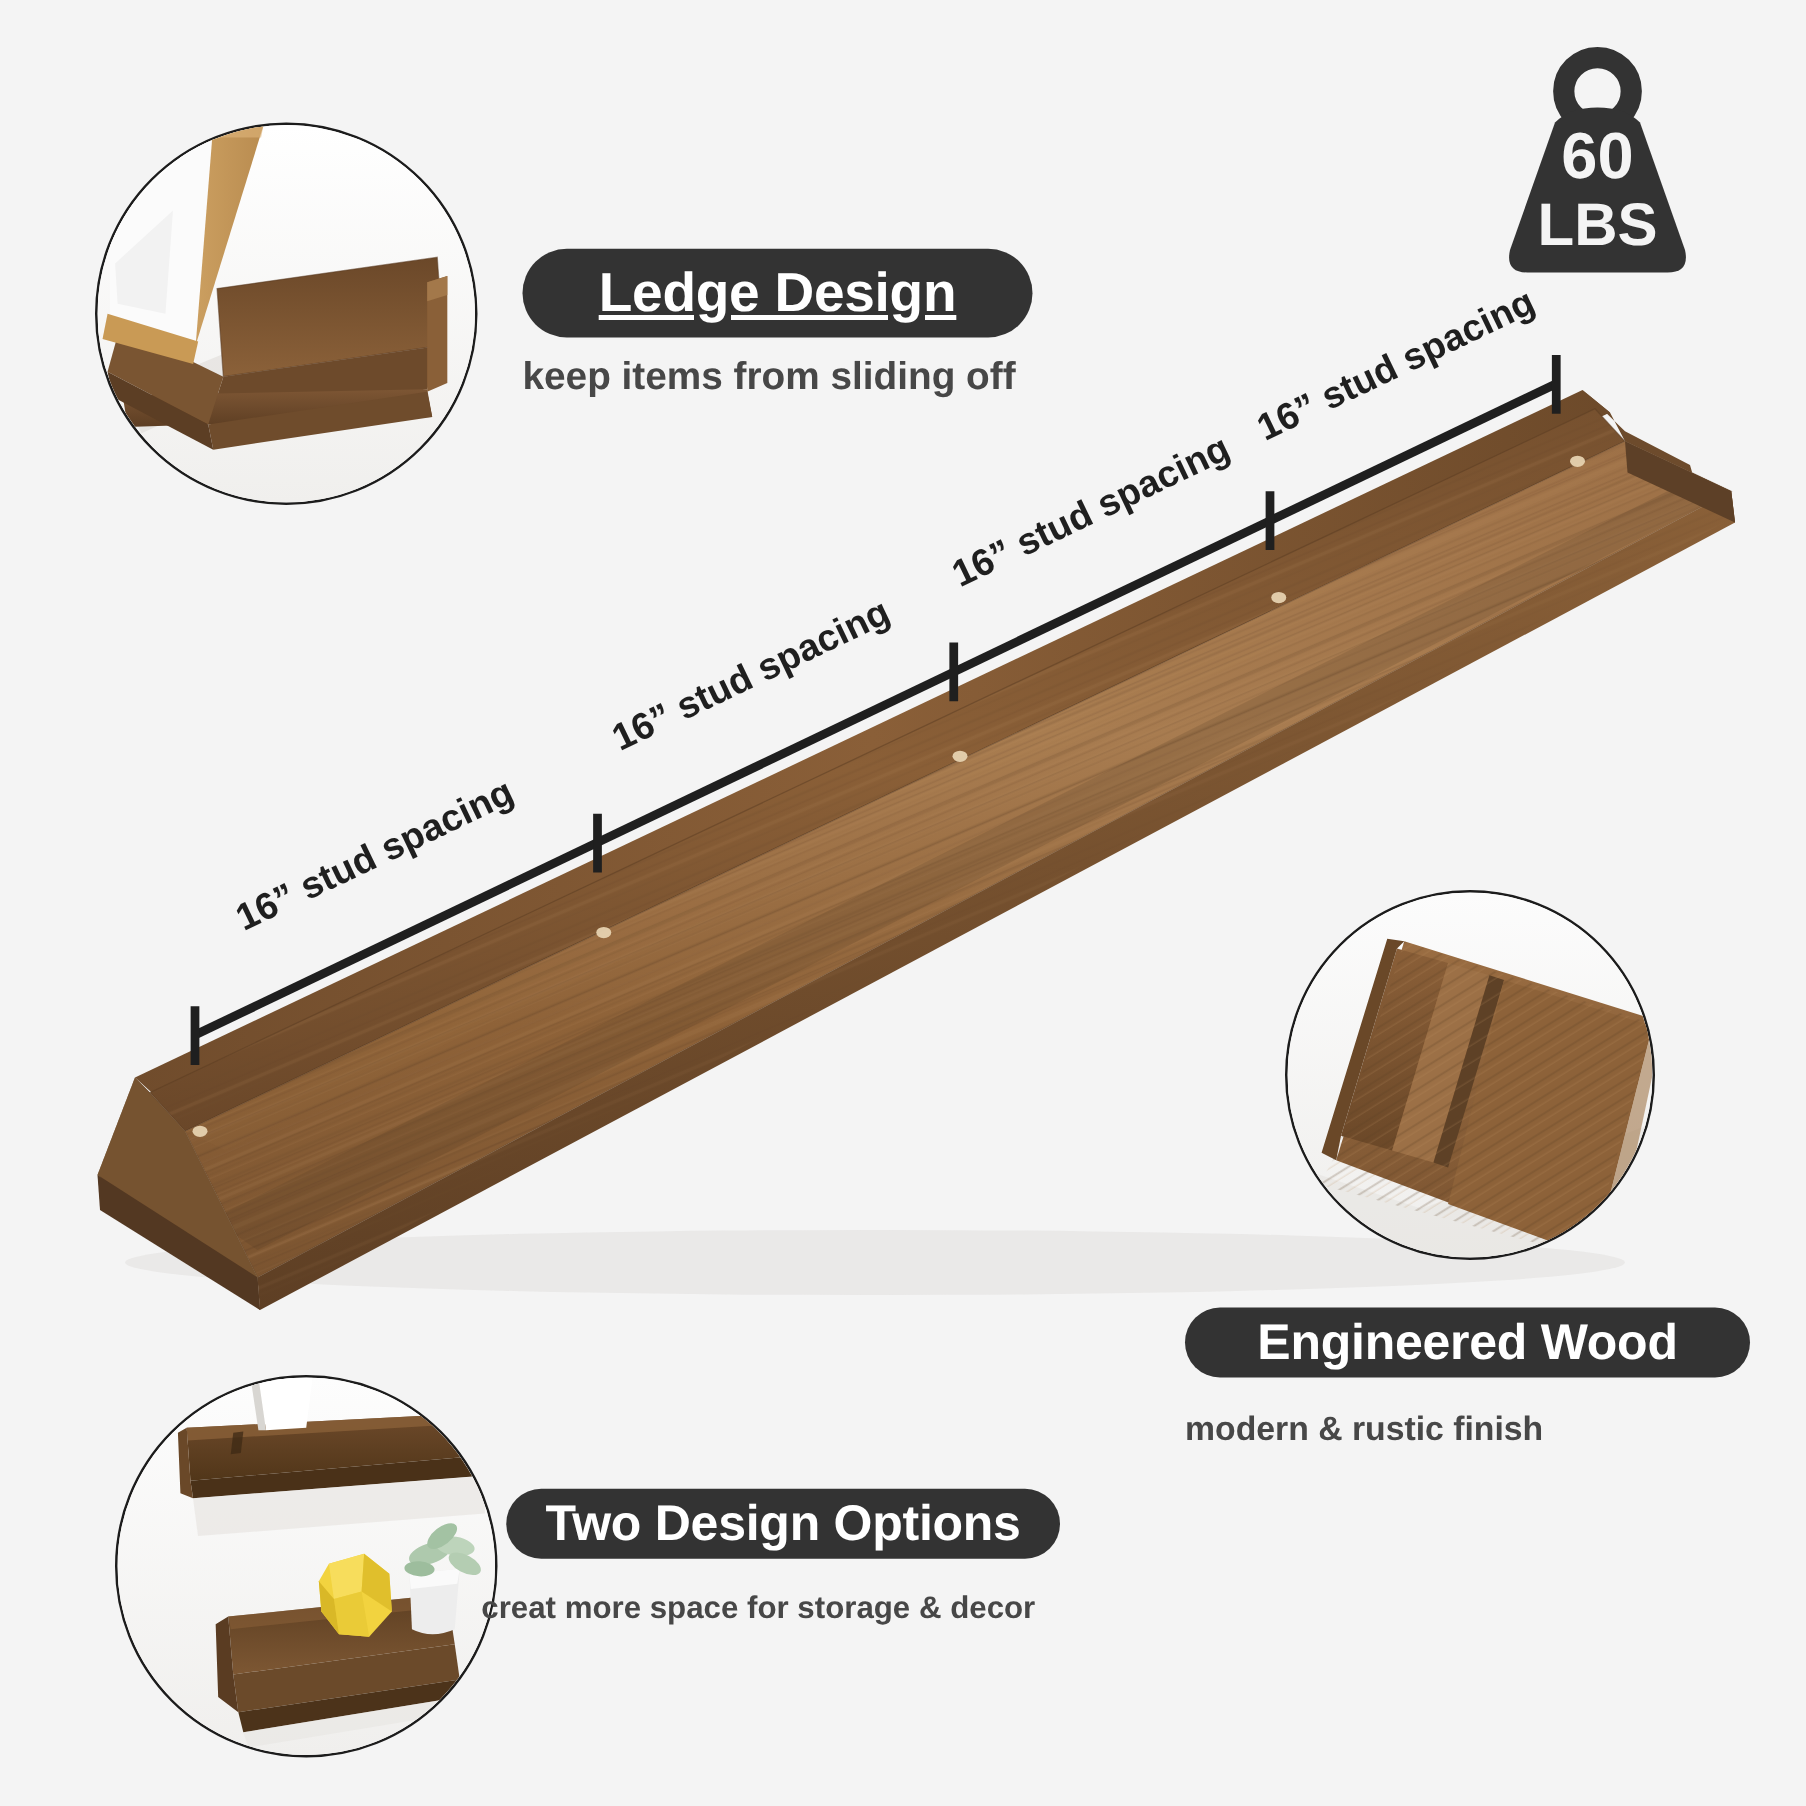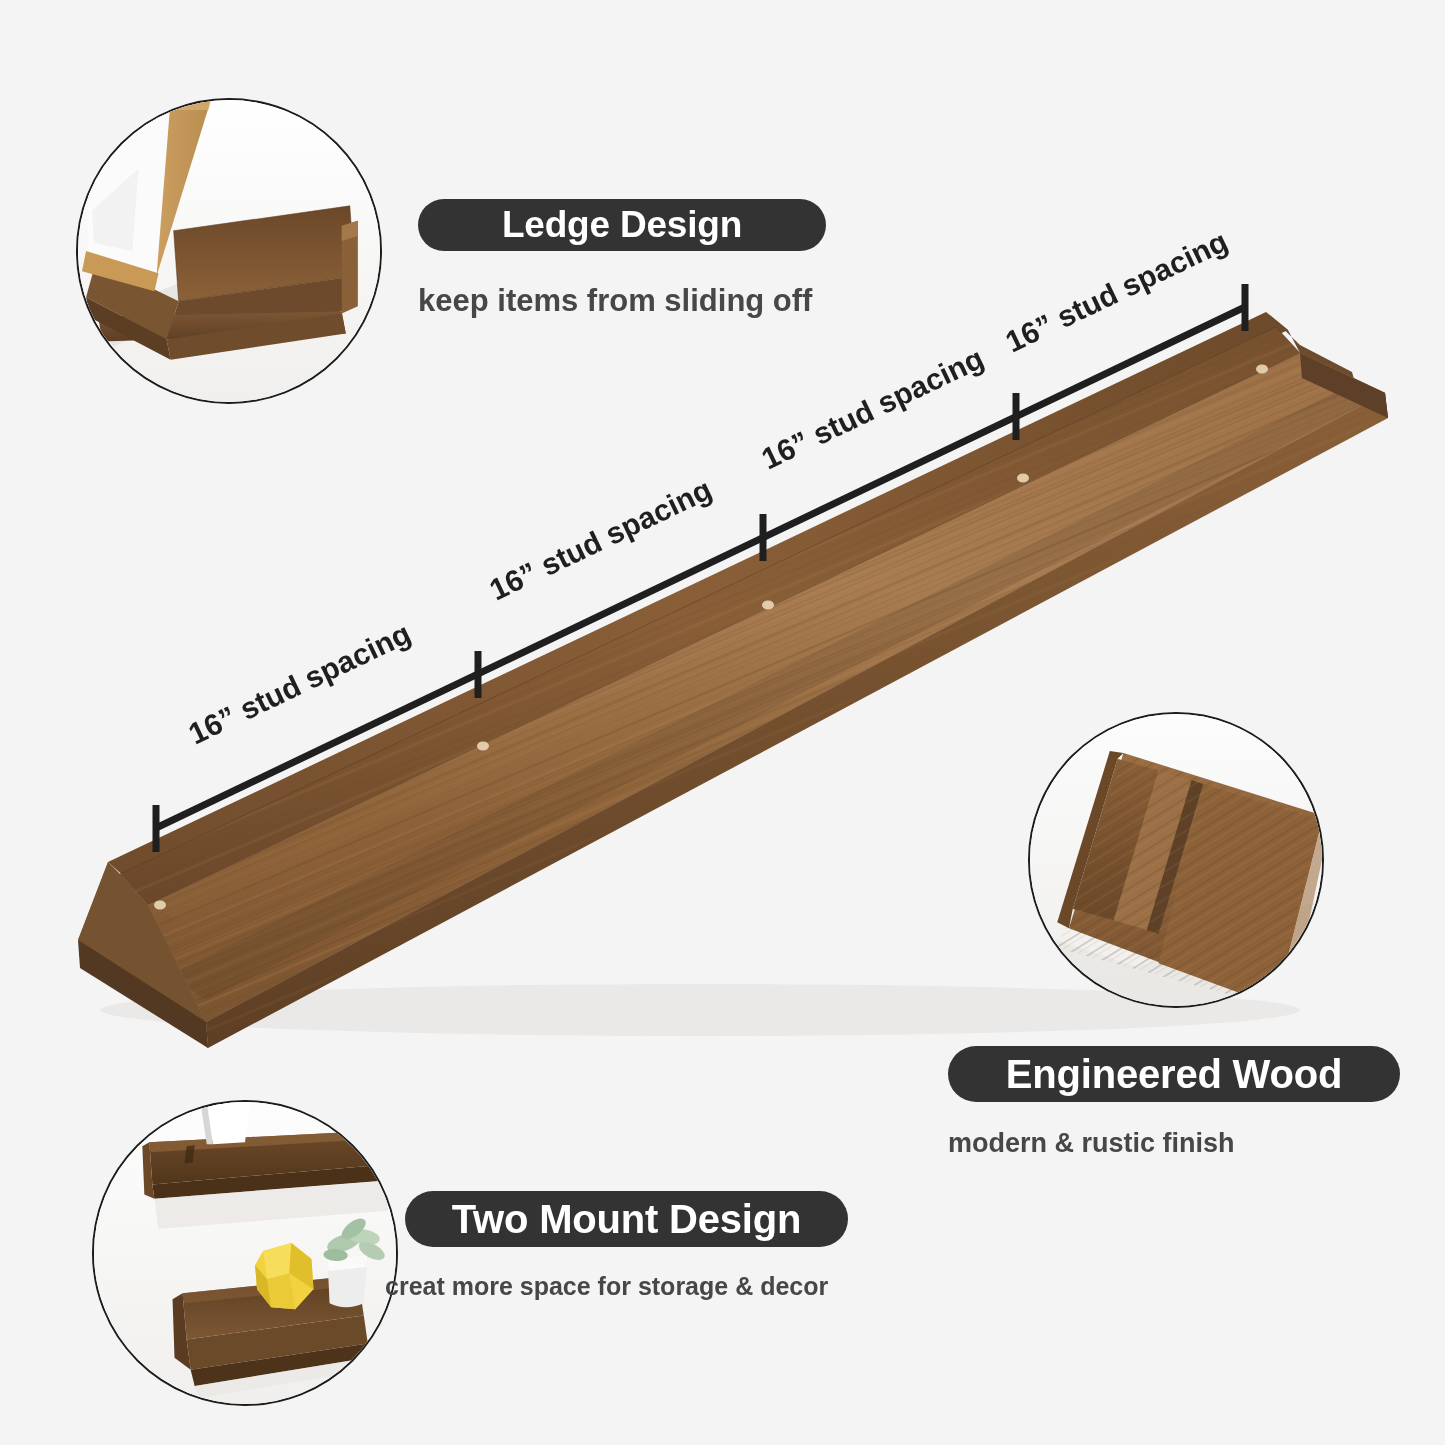--- a/index.html
+++ b/index.html
@@ -36,21 +36,21 @@
     box-sizing: border-box;
   }
   .subtitle {
     position: absolute;
     color: #474747;
     font-weight: bold;
     white-space: nowrap;
     text-align: left;
   }
 
-  #callout-ledge .pill      { left: 418px;  top: 199px;  width: 408px; height: 52px;  font-size: 37px; }
+  #callout-ledge .pill      { left: 418px;  top: 199px;  width: 408px; height: 71px;  font-size: 44px; text-decoration: underline; }
   #callout-ledge .subtitle  { left: 418px;  top: 283px;  width: 420px; font-size: 31px; }
 
   #callout-wood .pill       { left: 948px;  top: 1046px; width: 452px; height: 56px;  font-size: 40px; text-align: center; }
   #callout-wood .subtitle   { left: 948px;  top: 1128px; width: 452px; font-size: 27px; }
 
   #callout-mount .pill      { left: 405px;  top: 1191px; width: 443px; height: 56px;  font-size: 40px; }
   #callout-mount .subtitle  { left: 385px;  top: 1272px; width: 525px; font-size: 25px; }
 
   
   #weight-badge {
@@ -380,29 +380,47 @@
 
         <ellipse cx="248" cy="140" rx="17" ry="8" fill="#aec9ad" transform="rotate(-18 248 140)"></ellipse>
         <ellipse cx="268" cy="134" rx="16" ry="7.5" fill="#bdd4bb" transform="rotate(10 268 134)"></ellipse>
         <ellipse cx="258" cy="126" rx="14" ry="7" fill="#a3c2a3" transform="rotate(-38 258 126)"></ellipse>
         <ellipse cx="276" cy="148" rx="14" ry="7" fill="#b4cdb2" transform="rotate(28 276 148)"></ellipse>
         <ellipse cx="240" cy="152" rx="12" ry="6" fill="#9dbd9d" transform="rotate(4 240 152)"></ellipse>
       </g>
     </svg>
   </div>
 
+  <div id="weight-badge">
+    <svg viewBox="0 0 160 190" xmlns="http://www.w3.org/2000/svg">
+
+      <g>
+        <circle cx="80" cy="37" r="27" fill="none" stroke="#333333" stroke-width="17"></circle>
+
+        <path d="M46,62
+                 Q58,50 80,50
+                 Q102,50 114,62
+                 L150,164
+                 Q154,182 136,182
+                 L24,182
+                 Q6,182 10,164 Z" fill="#333333"></path>
+      </g>
+      <text class="wt-num" x="80" y="106" text-anchor="middle" font-size="52">60</text>
+      <text class="wt-num" x="80" y="160" text-anchor="middle" font-size="48">LBS</text>
+    </svg>
+  </div>
 
   <div id="callout-ledge">
     <div class="pill">Ledge Design</div>
     <div class="subtitle">keep items from sliding off</div>
   </div>
 
   <div id="callout-wood">
     <div class="pill">Engineered Wood</div>
     <div class="subtitle">modern &amp; rustic finish</div>
   </div>
 
   <div id="callout-mount">
-    <div class="pill">Two Mount Design</div>
+    <div class="pill">Two Design Options</div>
     <div class="subtitle">creat more space for storage &amp; decor</div>
   </div>
 
 </div>
 
 </body></html>

